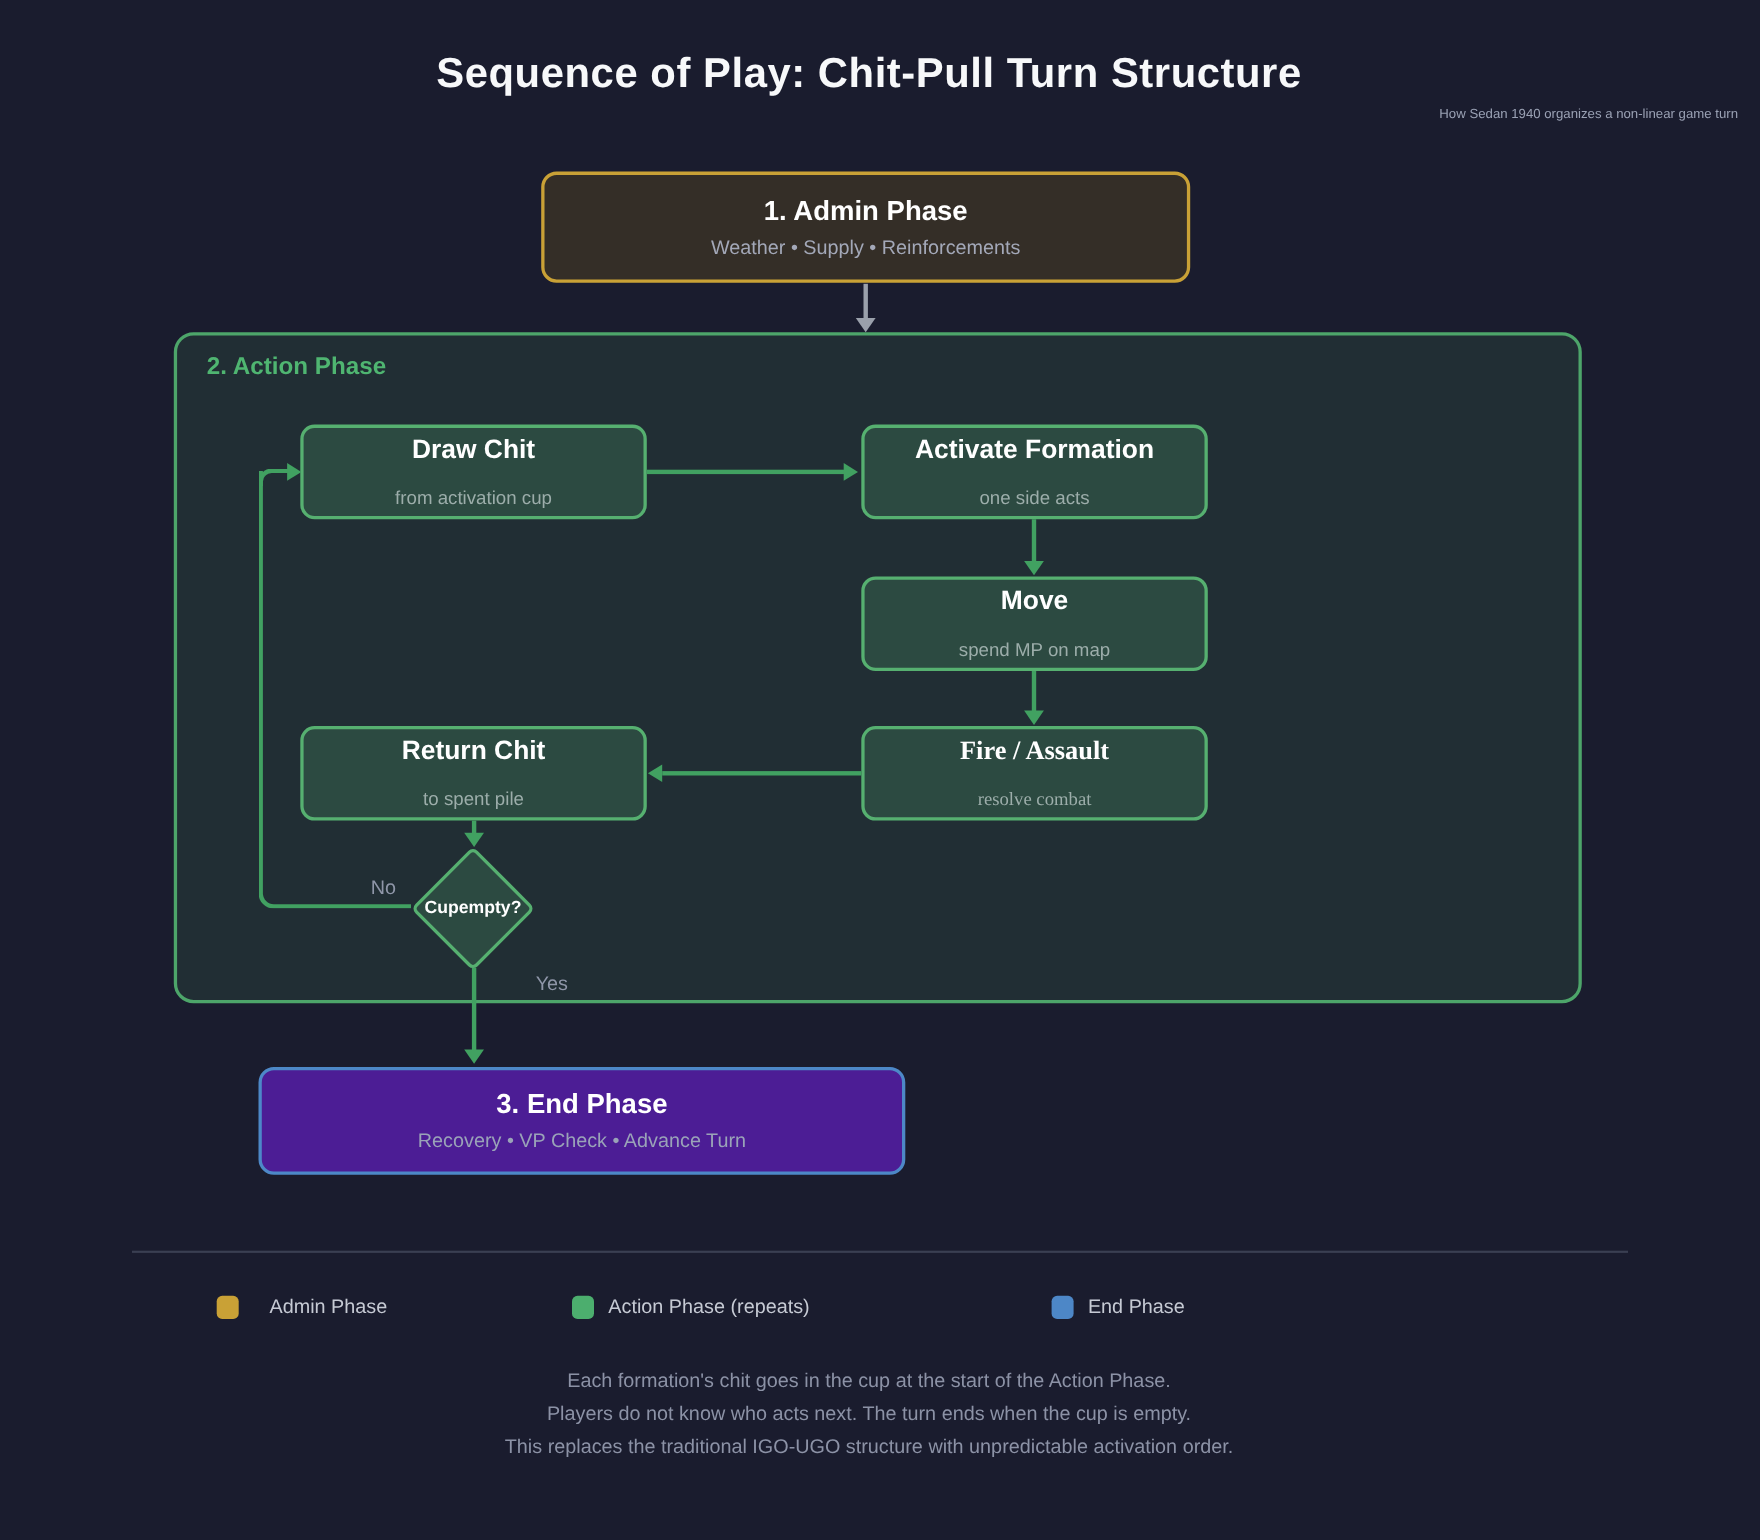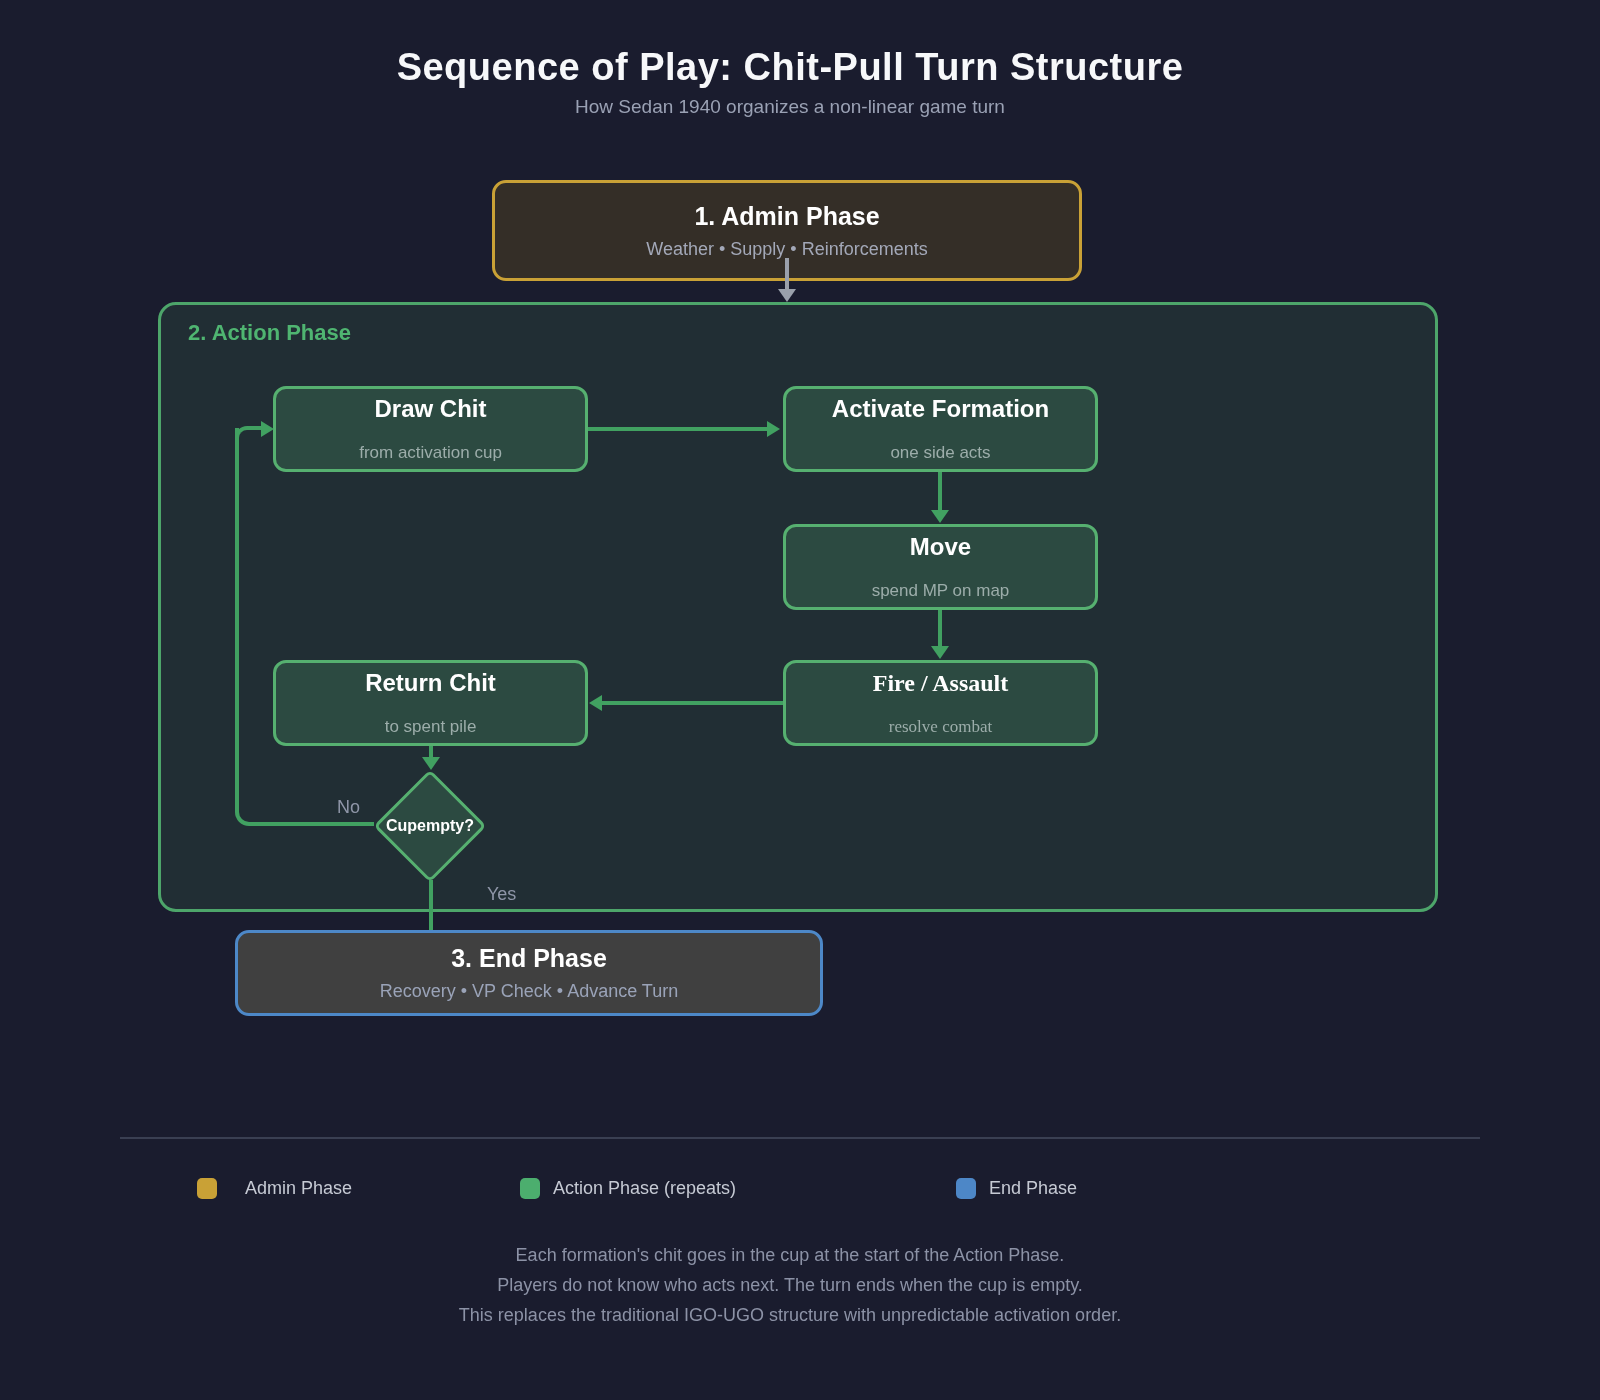--- a/index.html
+++ b/index.html
@@ -5,25 +5,25 @@
   html,body{margin:0;padding:0;background:#14172a;}
   .canvas{
     position:relative;width:1600px;height:1400px;
     background:#1a1c2e;overflow:hidden;
     font-family:"Liberation Sans","DejaVu Sans",sans-serif;
   }
   .abs{position:absolute;}
   .center{text-align:center;}
 
   .page-title{left:0;top:46px;width:1580px;font-size:38px;font-weight:bold;color:#f7f8fa;letter-spacing:.5px;}
-  .page-subtitle{left:0;top:96px;width:1580px;font-size:19px;color:#9aa1b4;}
+  .page-subtitle{left:0;top:96px;width:1580px;font-size:12px;color:#9aa1b4;text-align:right;}
 
   .phase-box{border-radius:14px;box-sizing:border-box;display:flex;flex-direction:column;justify-content:center;align-items:center;gap:8px;}
-  .admin-box{left:492px;top:156px;width:590px;height:101px;background:#342e27;border:3px solid #c9a136;margin-top:24px;}
-  .end-box{left:235px;top:930px;width:588px;height:86px;background:#404040;border:3px solid #4d88c8;}
+  .admin-box{left:492px;top:156px;width:590px;height:101px;background:#342e27;border:3px solid #c9a136;}
+  .end-box{left:235px;top:970px;width:588px;height:98px;background:#4c1d95;border:3px solid #4d88c8;}
   .phase-title{font-size:25px;font-weight:bold;color:#ffffff;}
   .phase-sub{font-size:18px;color:#a3a8b8;}
 
   .action-container{left:158px;top:302px;width:1280px;height:610px;background:#212e34;border:3px solid #4da56a;border-radius:18px;box-sizing:border-box;}
   .action-label{left:188px;top:320px;font-size:22px;font-weight:bold;color:#4fb571;}
 
   .step-box{width:315px;height:86px;background:#2c4a41;border:3px solid #56b070;border-radius:13px;box-sizing:border-box;display:flex;flex-direction:column;justify-content:center;align-items:center;gap:20px;}
   .step-title{font-size:24px;font-weight:bold;color:#ffffff;}
   .step-sub{font-size:17px;color:#9cadaa;}
 

